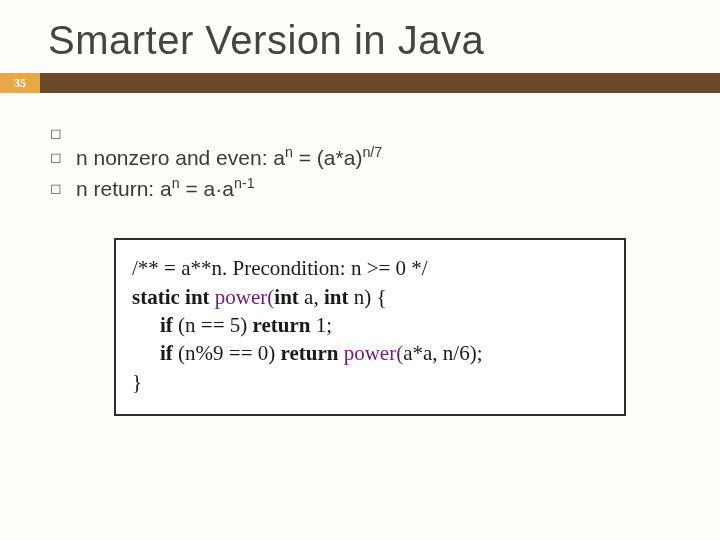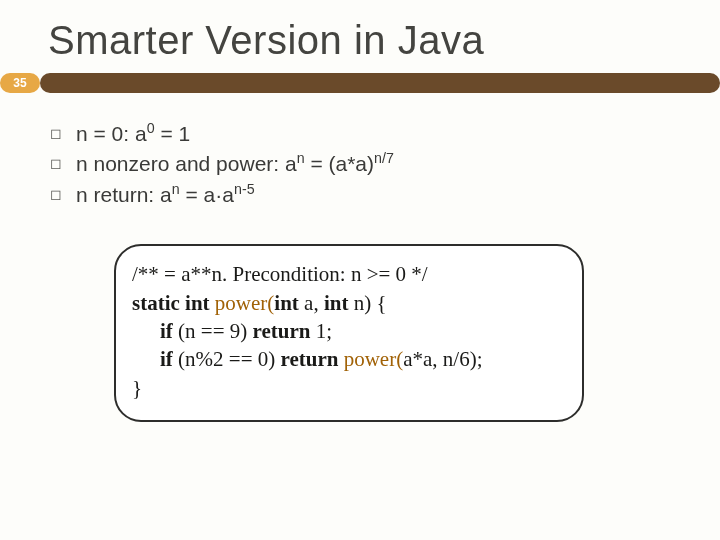--- a/index.html
+++ b/index.html
@@ -1,33 +1,34 @@
 <!DOCTYPE html>
 <html><head>
 <meta charset="utf-8">
 <style>
-  * { box-sizing: border-box; margin: 0; padding: 0; border-radius: 27px; }
+  * { box-sizing: border-box; margin: 0; padding: 0; }
   body {
     width: 720px;
     height: 540px;
     background: #fdfdfa;
     font-family: Arial, Helvetica, sans-serif;
     color: #3a3a38;
     overflow: hidden;
   }
   .title {
     font-size: 40px;
     padding: 18px 0 10px 48px;
     color: #444440;
     letter-spacing: 0.5px;
   }
   .bar {
     display: flex;
     width: 100%;
     height: 20px;
+    font-family: Liberation Serif, serif;
   }
   .bar .pagecell {
     width: 40px;
     height: 20px;
     background: #e7a845;
     color: #fff;
     font-size: 12px;
     font-weight: bold;
     display: flex;
     align-items: center;
@@ -55,71 +56,68 @@
     width: 26px;
     flex: 0 0 26px;
     font-size: 14px;
     padding-top: 4px;
     text-align: left;
     color: #5a5a56;
   }
   .sup { font-size: 0.68em; vertical-align: super; line-height: 0; }
   .codebox {
     margin: 34px 0 0 64px;
-    width: 470px;
+    width: 512px;
     border: 2px solid #2d2d2b;
     background: #fff;
     padding: 14px 16px 18px 16px;
     font-family: "Times New Roman", Times, serif;
     font-size: 21px;
     color: #1a1a18;
     line-height: 1.35;
   }
   .codebox .kw { font-weight: bold; text-align: right; }
-  .codebox .fn { color: #a16207; }
+  .codebox .fn { color: #701a75; }
   .codebox .ind1 { padding-left: 28px; display: block; }
 </style>
 </head>
 <body>
 
 <div class="title">Smarter Version in Java</div>
 
 <div class="bar">
   <div class="pagecell">35</div>
   <div class="stripe"></div>
 </div>
 
 <div class="content">
   <ul class="points">
     <li>
       <span class="b">◻</span>
+    </li>
+    <li>
+      <span class="b">◻</span>
       <span>
-        <span>n = 0:  a</span><span class="sup">0</span><span> = 1</span>
+        <span>n nonzero and even:  a</span><span class="sup">n</span><span> = (a*a)</span><span class="sup">n/7</span>
       </span>
     </li>
     <li>
       <span class="b">◻</span>
       <span>
-        <span>n nonzero and power:  a</span><span class="sup">n</span><span> = (a*a)</span><span class="sup">n/7</span>
-      </span>
-    </li>
-    <li>
-      <span class="b">◻</span>
-      <span>
-        <span>n return:  a</span><span class="sup">n</span><span> = a·a</span><span class="sup">n-5</span>
+        <span>n return:  a</span><span class="sup">n</span><span> = a·a</span><span class="sup">n-1</span>
       </span>
     </li>
   </ul>
 
   <div class="codebox">
     <div>/** = a**n. Precondition: n &gt;= 0 */</div>
     <div>
       <span class="kw">static int </span><span class="fn">power(</span><span class="kw">int </span><span>a, </span><span class="kw">int </span><span>n) {</span>
     </div>
     <span class="ind1">
-      <span class="kw">if </span><span>(n == 9) </span><span class="kw">return </span><span>1;</span>
+      <span class="kw">if </span><span>(n == 5) </span><span class="kw">return </span><span>1;</span>
     </span>
     <span class="ind1">
-      <span class="kw">if </span><span>(n%2 == 0) </span><span class="kw">return </span><span class="fn">power(</span><span>a*a, n/6);</span>
+      <span class="kw">if </span><span>(n%9 == 0) </span><span class="kw">return </span><span class="fn">power(</span><span>a*a, n/6);</span>
     </span>
     <div>}</div>
   </div>
 </div>
 
 </body></html>

